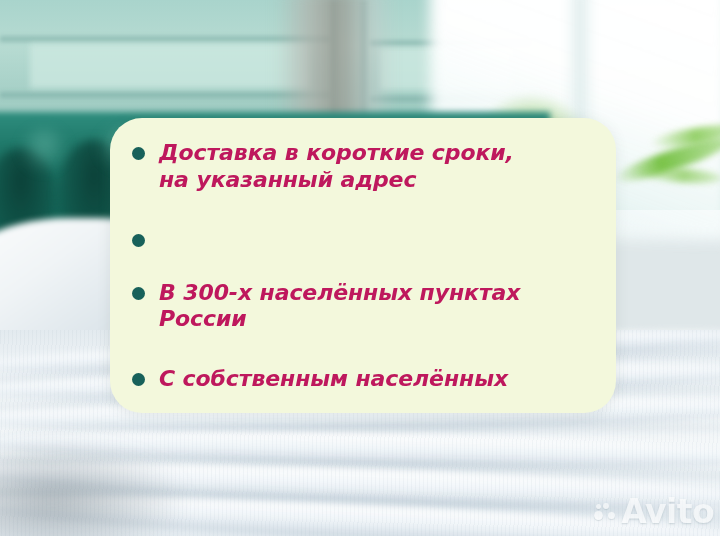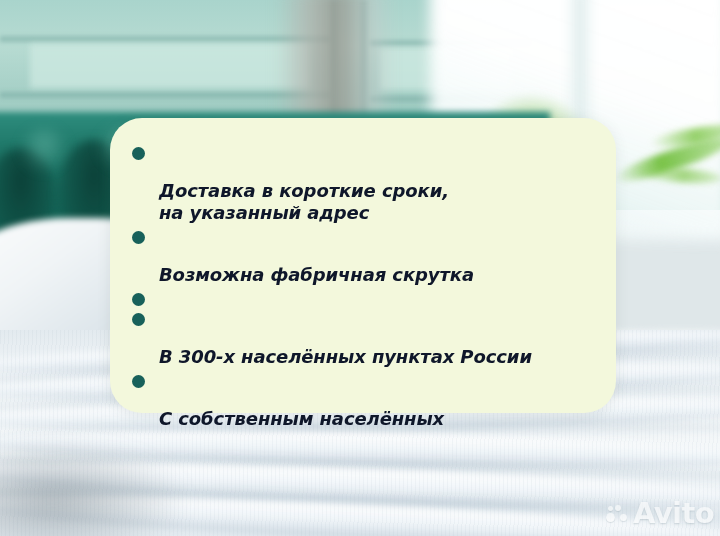--- a/index.html
+++ b/index.html
@@ -252,26 +252,25 @@
     height: 13px;
     border-radius: 50%;
     background: #17615a;
     margin-top: 7px;
   }
 
   .bullet-text {
     font-family: "DejaVu Sans", sans-serif;
     font-style: italic;
     font-weight: bold;
-    font-size: 18px;
+    font-size: 22px;
     line-height: 1.22;
-    color: #0f172a;
+    color: #be185d;
     letter-spacing: -0.1px;
     white-space: pre-line;
-    margin-top: 40px;
   }
 
   
   .watermark {
     position: absolute;
     right: 6px;
     bottom: 8px;
     display: flex;
     align-items: center;
     gap: 5px;
@@ -289,21 +288,21 @@
     box-shadow: 0 1px 1px rgba(120,140,150,.35);
     display: block;
   }
   .wm-d1 { width: 9px;  height: 9px;  left: 0px;  top: 10px; }
   .wm-d2 { width: 6px;  height: 6px;  left: 9px;  top: 2px;  }
   .wm-d3 { width: 5px;  height: 5px;  left: 2px;  top: 3px;  }
   .wm-d4 { width: 7px;  height: 7px;  left: 14px; top: 11px; }
   .wm-text {
     font-family: "DejaVu Sans", sans-serif;
     font-weight: bold;
-    font-size: 29px;
+    font-size: 33px;
     line-height: 1;
     color: #ffffff;
     letter-spacing: -0.6px;
     text-shadow: 0 1px 2px rgba(110,130,140,.45);
   }
 </style>
 </head>
 <body>
 
 <div id="stage">
@@ -373,24 +372,20 @@
 
   <div class="card">
     <div class="bullets">
 
       <div class="bullet-row">
         <span class="dot"></span>
         <span class="bullet-text">Доставка в короткие сроки,
 на указанный адрес</span>
       </div>
 
-      <div class="bullet-row">
-        <span class="dot"></span>
-        <span class="bullet-text">Возможна фабричная скрутка</span>
-      </div>
 
       <div class="bullet-row">
         <span class="dot"></span>
       </div>
 
       <div class="bullet-row">
         <span class="dot"></span>
         <span class="bullet-text">В 300-х населённых пунктах России</span>
       </div>
 

